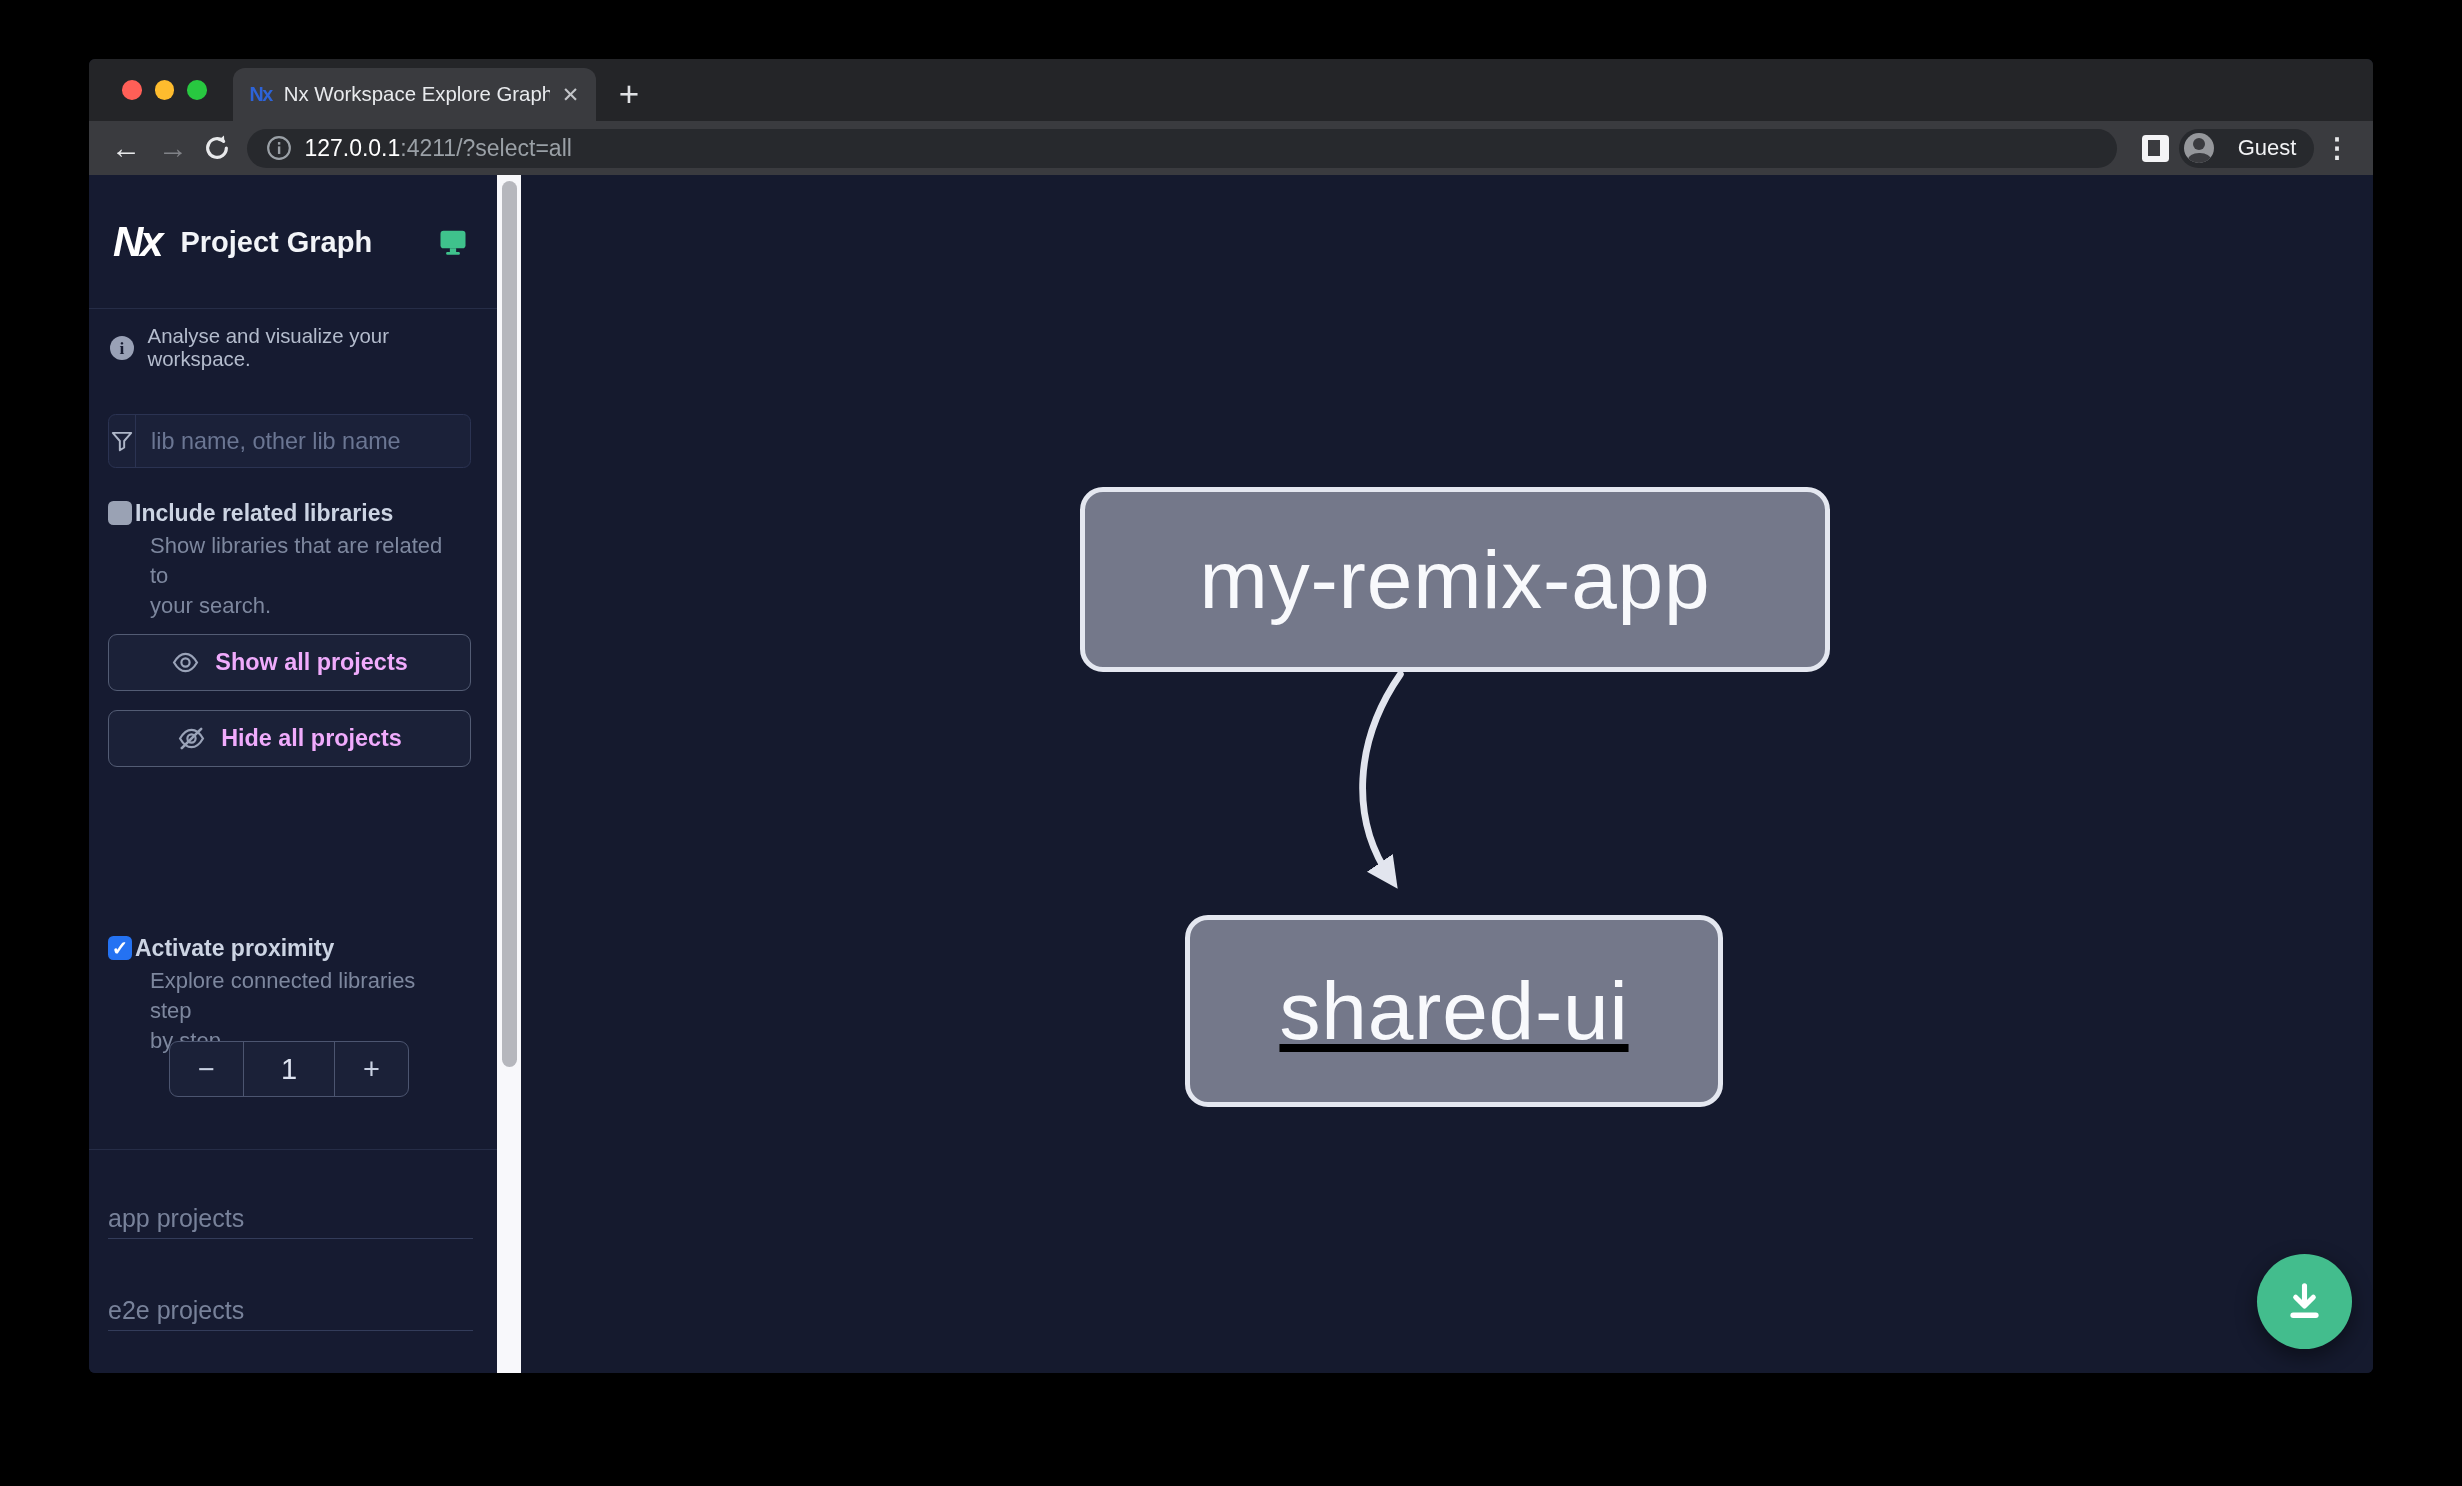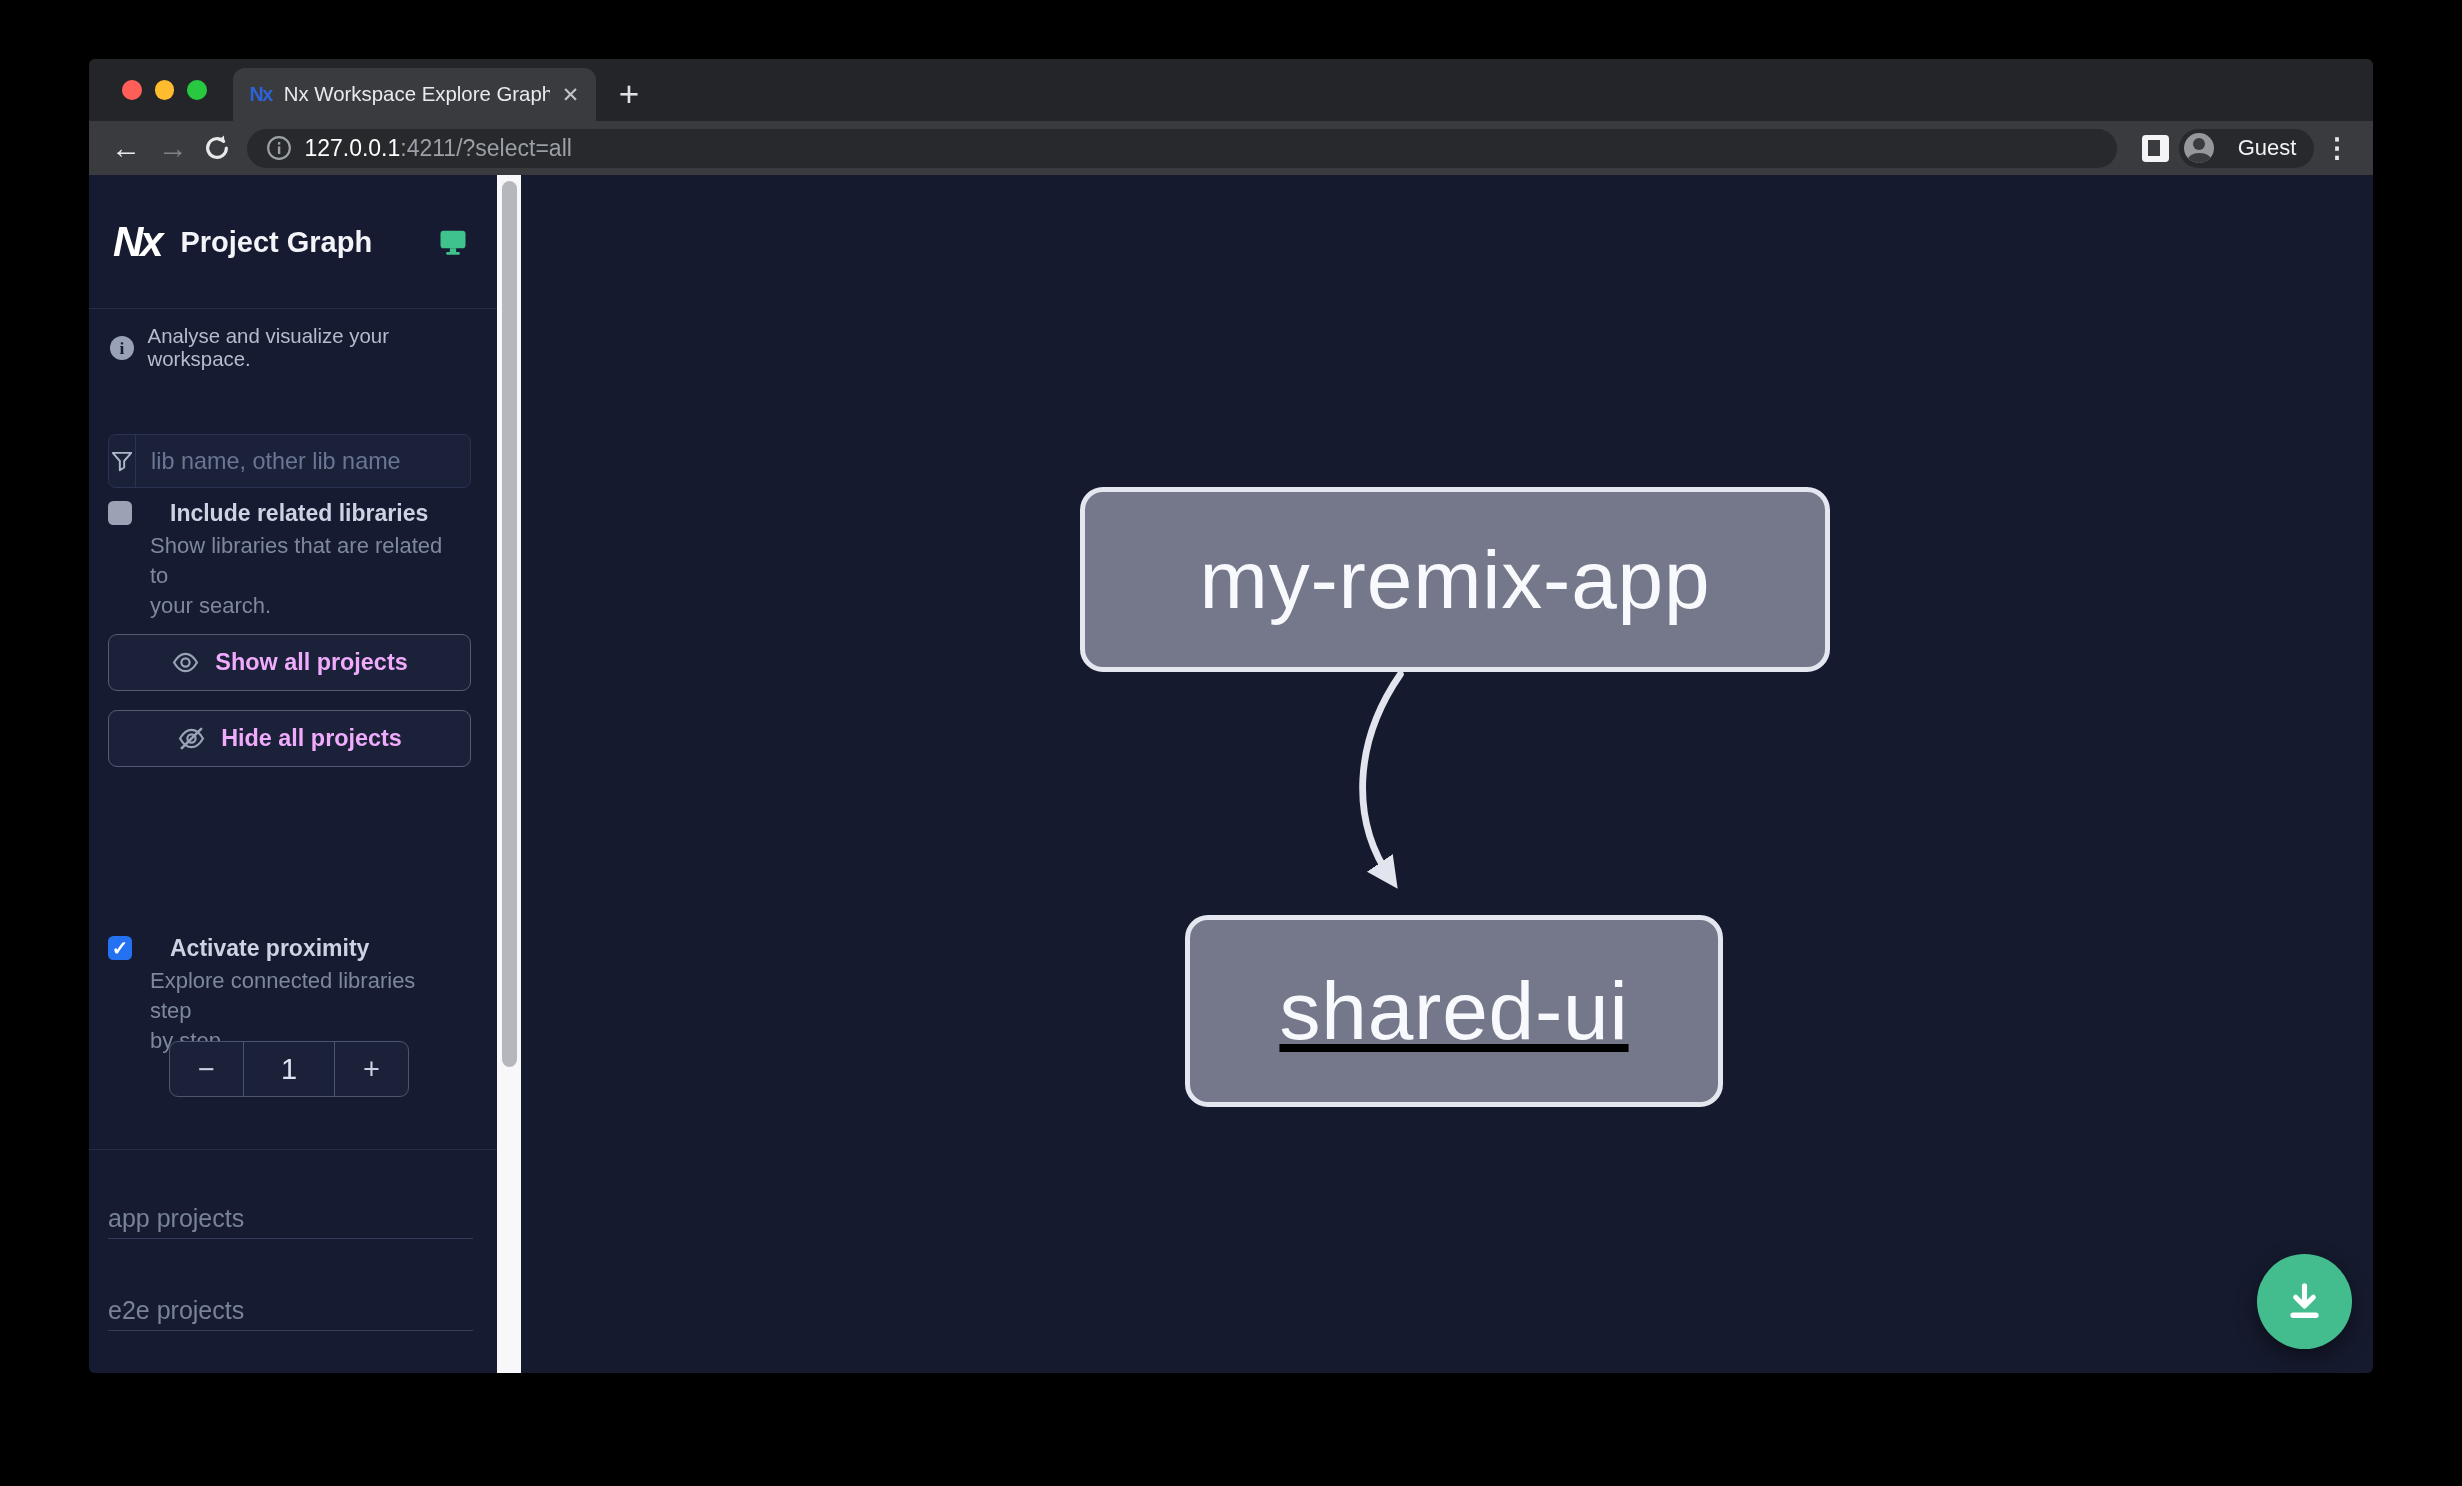--- a/index.html
+++ b/index.html
@@ -43,31 +43,31 @@
   .sb-header{position:absolute;left:24px;top:42px;width:355px;height:50px;display:flex;align-items:center;gap:19.7px;}
   .nx-logo{color:#fff;font-weight:800;font-size:42px;letter-spacing:-3px;font-style:italic;}
   .sb-title{color:#f2f4f8;font-weight:700;font-size:29px;}
   .monitor{margin-left:auto;}
   .divider{position:absolute;left:0;right:0;height:0.8px;background:#262d47;}
   .info-row{position:absolute;left:21px;top:150px;display:flex;align-items:center;gap:13.6px;}
   .info-icon{width:24px;height:24px;border-radius:50%;background:#99a1b6;color:#161b31;
              font-size:17.4px;font-weight:700;text-align:center;line-height:24px;font-family:"Liberation Serif",serif;}
   .tagline{color:#b4bccd;font-size:20.4px;}
   .filter{position:absolute;left:19px;top:239px;width:363px;height:54px;background:#1b2139;
-          border:0.8px solid #2b3352;border-radius:7.6px;display:flex;align-items:center;box-sizing:border-box;margin-top:20px;}
+          border:0.8px solid #2b3352;border-radius:7.6px;display:flex;align-items:center;box-sizing:border-box;}
   .filter-iconbox{width:44px;height:100%;display:flex;align-items:center;justify-content:center;border-right:0.8px solid #2b3352;}
   .filter input{flex:1;background:transparent;border:none;outline:none;color:#cdd4e4;
                 font-size:23.4px;padding:0 15px;font-family:"Liberation Sans",sans-serif;}
   .filter input::placeholder{color:#6b7693;}
   .opt{position:absolute;left:19px;width:355px;}
   .opt .box{position:absolute;left:0;top:1.5px;width:24px;height:24px;border-radius:5.3px;}
   .opt .box.gray{background:#9aa2b4;}
   .opt .box.white{background:#ffffff;}
   .opt .box.blue{background:#2472f2;color:#fff;text-align:center;line-height:24px;font-size:19.7px;font-weight:700;}
-  .opt .lbl{margin-left:62px;color:#ccd4e3;font-size:23px;font-weight:600;line-height:29px;}
+  .opt .lbl{margin-left:27px;color:#ccd4e3;font-size:23px;font-weight:600;line-height:29px;}
   .opt .desc{margin-left:42px;color:#7d879e;font-size:22px;line-height:30px;margin-top:3px;}
   .btn{position:absolute;left:19px;width:363px;height:57px;background:#1b2138;border:1.5px solid #535c74;
        border-radius:9px;display:flex;align-items:center;justify-content:center;gap:15px;box-sizing:border-box;}
   .btn span{color:#f0abfc;font-size:23.4px;font-weight:600;}
   .stepper{position:absolute;left:80px;top:866px;width:240px;height:56px;background:#1b2138;
            border:1.5px solid #4c5570;border-radius:9px;display:flex;box-sizing:border-box;}
   .stepper .cell{display:flex;align-items:center;justify-content:center;color:#c9d1e2;}
   .stepper .dec,.stepper .inc{flex:0 0 73px;font-size:29px;}
   .stepper .val{flex:1;border-left:0.8px solid #4c5570;border-right:0.8px solid #4c5570;font-size:29px;color:#dde3f0;}
   .section-h{position:absolute;left:19px;width:365px;color:#78829a;font-size:25px;line-height:33px;

